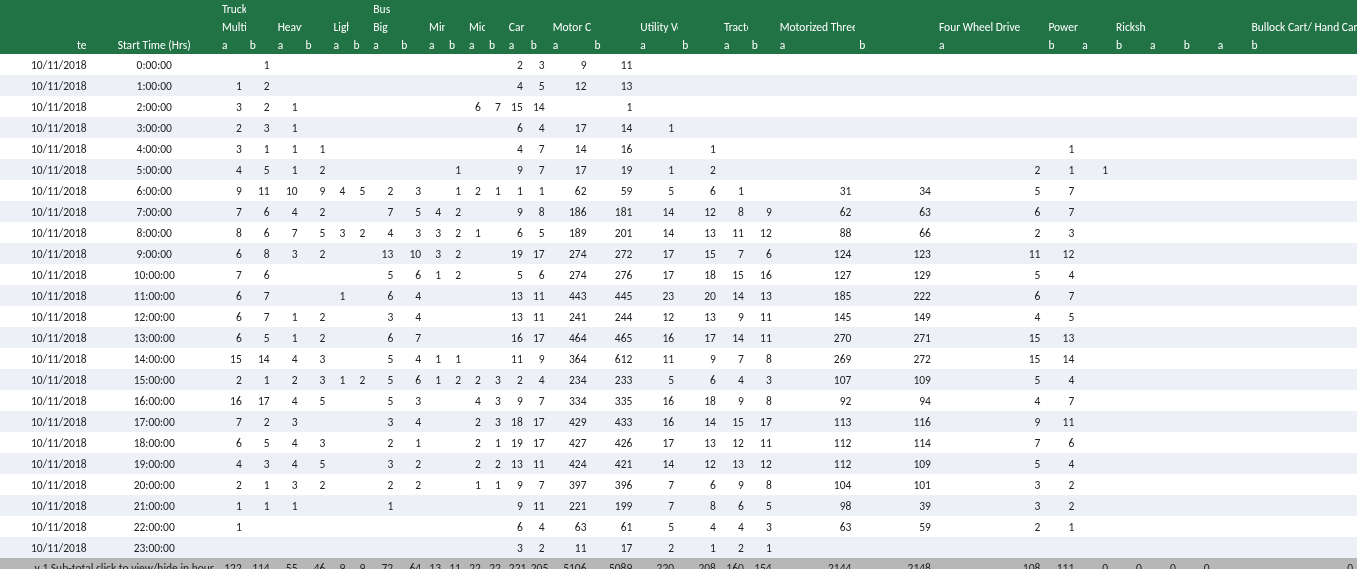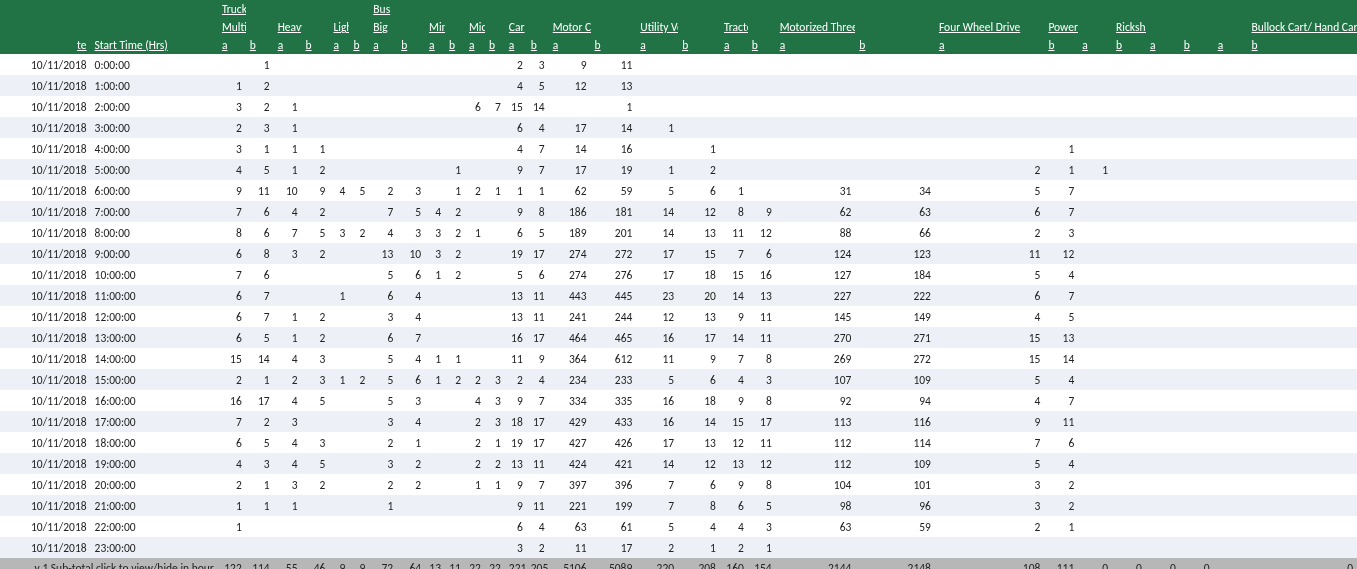--- a/index.html
+++ b/index.html
@@ -1,27 +1,27 @@
 <!DOCTYPE html>
 <html><head>
 <meta charset="utf-8">
 <style>
   * { margin:0; padding:0; box-sizing:border-box; }
   body { font-family:Calibri,Arial,sans-serif; font-size:11.5px; background:#fff; color:#222; overflow:hidden; width:1357px; }
   .sheet { width:1357px; }
   .row { display:flex; align-items:center; height:21px; white-space:nowrap; }
-  .hdr { background:#217346; color:#fff; height:18px;text-decoration:underline; }
+  .hdr { background:#217346; color:#fff; height:18px; }
   .alt { background:#edf1f7; }
   .sub { background:#b7b7b7; color:#222; height:20px;align-items:center; }
   .cell { padding:0 4px; overflow:hidden; text-align:right; }
   .l { text-align:left; }
   .u { text-decoration:underline; }
   
   .c-date { width:91px; text-align:right; }
-  .c-st   { width:128px; text-align:left; }
+  .c-st   { width:128px; text-align:center; }
   .c-n28  { width:28px; }
   .c-n20  { width:20px; }
   .c-n42  { width:42px; }
   .c-n46  { width:46px; }
   .c-n80  { width:80px; }
   .c-n110 { width:110px; }
   .c-n22  { width:22px; }
   .c-n34  { width:34px; }
 </style>
 </head>
@@ -487,21 +487,21 @@
       <div class="cell c-n20"></div>
       <div class="cell c-n22">5</div>
       <div class="cell c-n22">6</div>
       <div class="cell c-n42">274</div>
       <div class="cell c-n46">276</div>
       <div class="cell c-n42">17</div>
       <div class="cell c-n42">18</div>
       <div class="cell c-n28">15</div>
       <div class="cell c-n28">16</div>
       <div class="cell c-n80">127</div>
-      <div class="cell c-n80">184</div>
+      <div class="cell c-n80">129</div>
       <div class="cell c-n110">5</div>
       <div class="cell c-n34">4</div>
       <div class="cell c-n34"></div>
       <div class="cell c-n34"></div>
       <div class="cell c-n34"></div>
       <div class="cell c-n34"></div>
       <div class="cell c-n34"></div>
       <div class="cell c-n110"></div>
     </div>
     <div class="row alt">
@@ -520,21 +520,21 @@
       <div class="cell c-n20"></div>
       <div class="cell c-n20"></div>
       <div class="cell c-n22">13</div>
       <div class="cell c-n22">11</div>
       <div class="cell c-n42">443</div>
       <div class="cell c-n46">445</div>
       <div class="cell c-n42">23</div>
       <div class="cell c-n42">20</div>
       <div class="cell c-n28">14</div>
       <div class="cell c-n28">13</div>
-      <div class="cell c-n80">227</div>
+      <div class="cell c-n80">185</div>
       <div class="cell c-n80">222</div>
       <div class="cell c-n110">6</div>
       <div class="cell c-n34">7</div>
       <div class="cell c-n34"></div>
       <div class="cell c-n34"></div>
       <div class="cell c-n34"></div>
       <div class="cell c-n34"></div>
       <div class="cell c-n34"></div>
       <div class="cell c-n110"></div>
     </div>
@@ -861,21 +861,21 @@
       <div class="cell c-n20"></div>
       <div class="cell c-n22">9</div>
       <div class="cell c-n22">11</div>
       <div class="cell c-n42">221</div>
       <div class="cell c-n46">199</div>
       <div class="cell c-n42">7</div>
       <div class="cell c-n42">8</div>
       <div class="cell c-n28">6</div>
       <div class="cell c-n28">5</div>
       <div class="cell c-n80">98</div>
-      <div class="cell c-n80">96</div>
+      <div class="cell c-n80">39</div>
       <div class="cell c-n110">3</div>
       <div class="cell c-n34">2</div>
       <div class="cell c-n34"></div>
       <div class="cell c-n34"></div>
       <div class="cell c-n34"></div>
       <div class="cell c-n34"></div>
       <div class="cell c-n34"></div>
       <div class="cell c-n110"></div>
     </div>
     <div class="row ">

